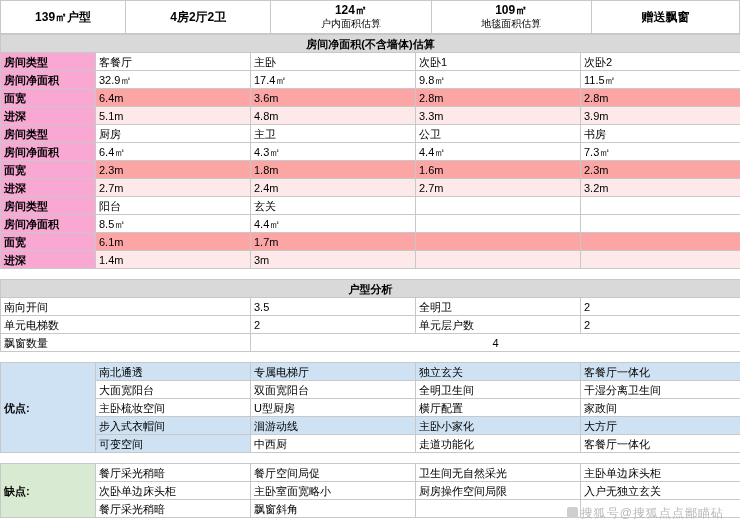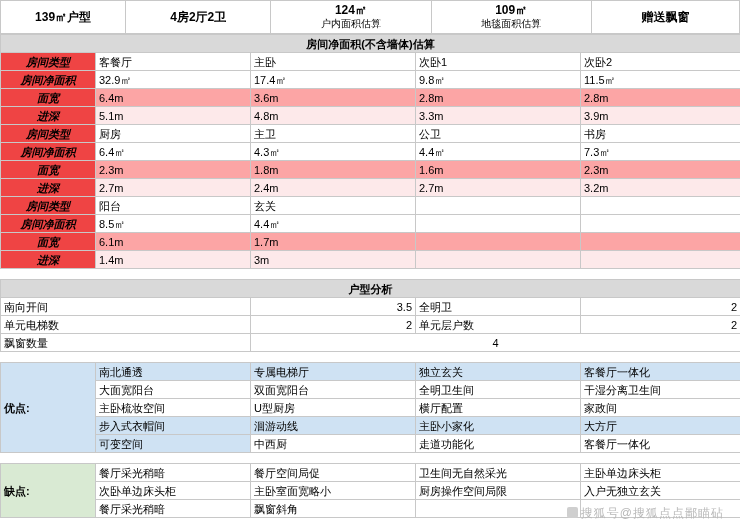--- a/index.html
+++ b/index.html
@@ -16,29 +16,29 @@
   td{
     border:1px solid #c8c8c8;
     padding:1px 3px;
     vertical-align:middle;
     height:15px;
     line-height:14px;
     white-space:nowrap;
     overflow:hidden;
   }
   .hdr-row td{height:30px;text-align:center;font-weight:bold;font-size:12px;}
-  .lbl{background:#ef4444;font-weight:bold;text-align:center;font-style:italic;}
+  .lbl{background:#f9a8d4;font-weight:bold;text-align:left;}
   .sect{background:#d9d9d9;font-weight:bold;text-align:center;}
   .yellow{background:#fca5a5;}
   .pink{background:#fde9ea;}
   .lightblue{background:#cfe2f3;}
   .green{background:#d9ead3;}
   .white{background:#ffffff;}
   .ctr{text-align:center;margin-top:20px;}
-  .rgt{text-align:right;}
+  .rgt{}
   .bold{font-weight:bold;}
   .spacer td{border:none;height:8px;background:#fff;}
   .noborder td{border:none;}
   .watermark{
     position:absolute;right:16px;bottom:4px;
     font-size:12px;color:#b9b9b9;
     letter-spacing:1px;
     white-space:nowrap;
   }
   .wm-icon{

